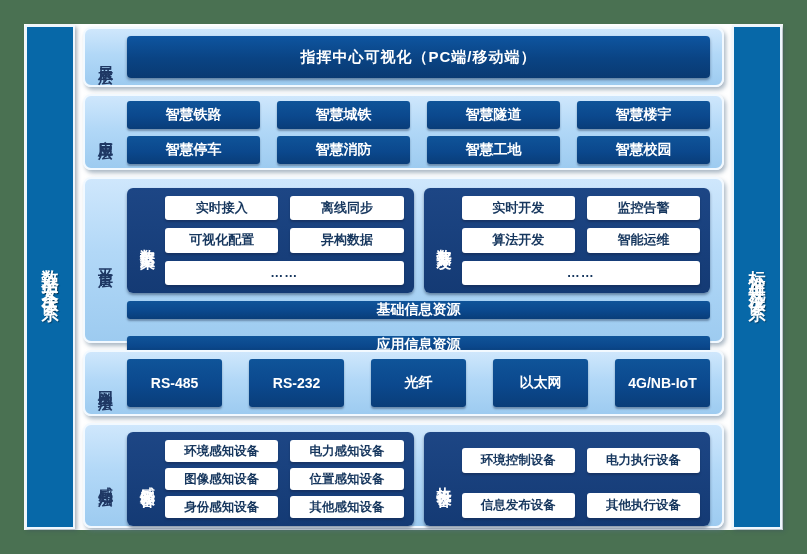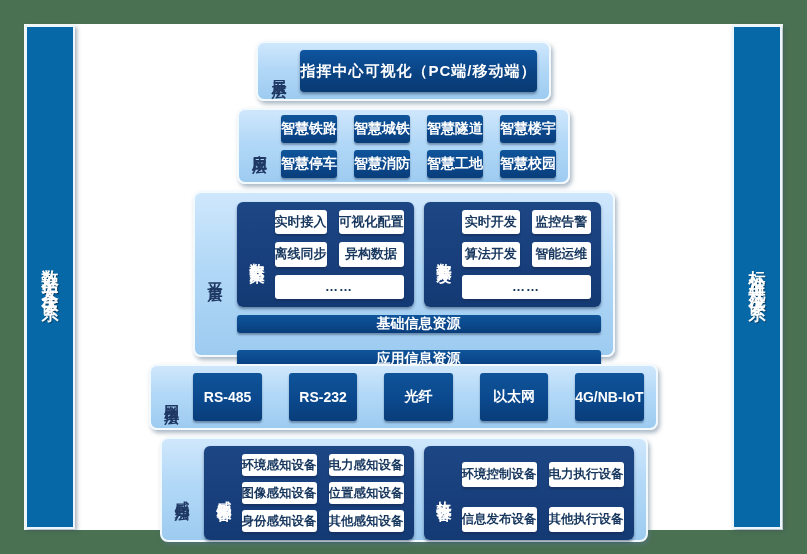--- a/index.html
+++ b/index.html
@@ -23,22 +23,22 @@
   }
   .vbar.left{left:1px;}
   .vbar.right{right:1px;}
   .vtext{
     writing-mode:vertical-lr;text-orientation:upright;
     color:#ffffff;font-weight:bold;font-size:17px;letter-spacing:7px;
     text-shadow:1px 1px 1px rgba(0,0,0,.35);
   }
   
   .main{
-    position:absolute;left:59px;top:17px;width:641px;height:500px;
-    display:flex;flex-direction:column;gap:7px;align-items:center;
+    position:absolute;left:59px;top:3px;width:641px;height:500px;
+    display:flex;flex-direction:column;gap:7px;
   }
   .panel{
     background:linear-gradient(180deg,#cfe7fc 0%,#b2d8f7 45%,#9dcbf0 100%);
     border:2px solid #f2f9ff;
     border-radius:8px;
     box-shadow:2px 3px 4px rgba(90,115,140,.5);
     display:flex;align-items:center;
     padding:0 12px 0 6px;box-sizing:border-box;
   }
   .layer-label{
@@ -155,22 +155,22 @@
 
     <section class="panel panel-platform">
       <div class="layer-label">平台层</div>
       <div class="platform-content">
         <div class="groups-row">
 
           <div class="group-block">
             <div class="group-title">数据汇聚</div>
             <div class="group-grid">
               <div class="white-btn">实时接入</div>
+              <div class="white-btn">离线同步</div>
               <div class="white-btn">可视化配置</div>
-              <div class="white-btn">离线同步</div>
               <div class="white-btn">异构数据</div>
               <div class="white-btn more">……</div>
             </div>
           </div>
 
           <div class="group-block">
             <div class="group-title">数据开发</div>
             <div class="group-grid">
               <div class="white-btn">实时开发</div>
               <div class="white-btn">监控告警</div>

